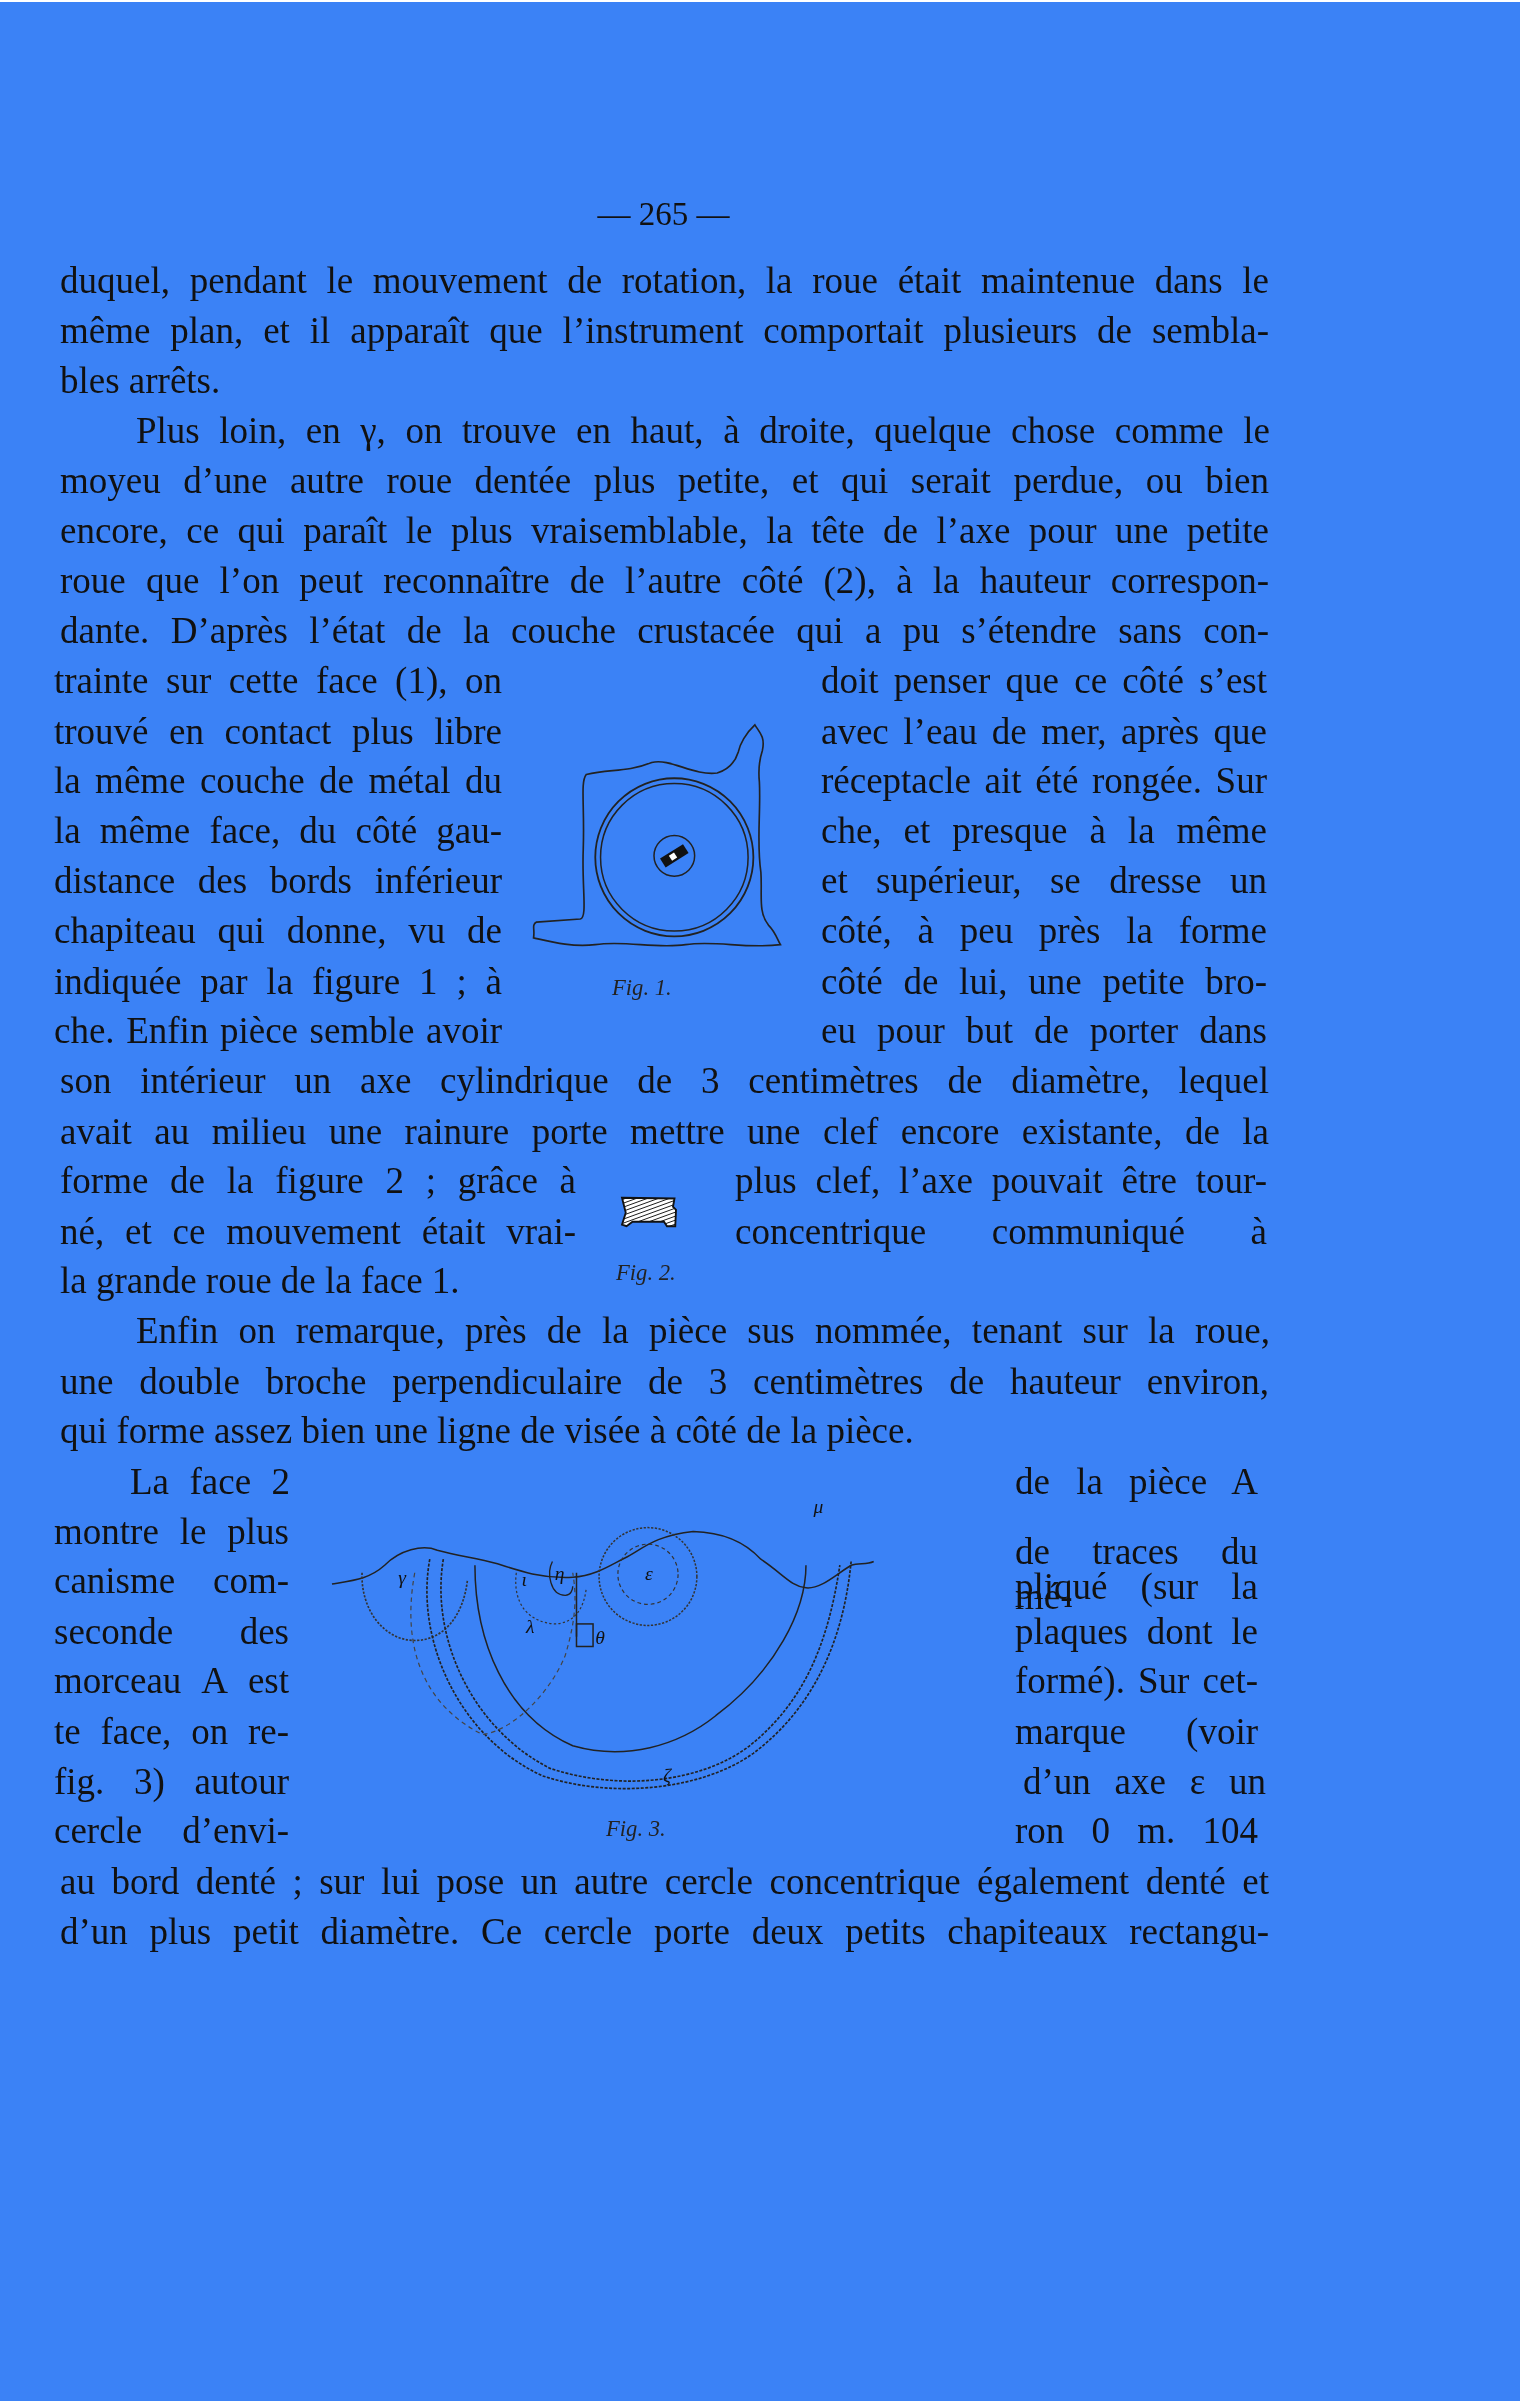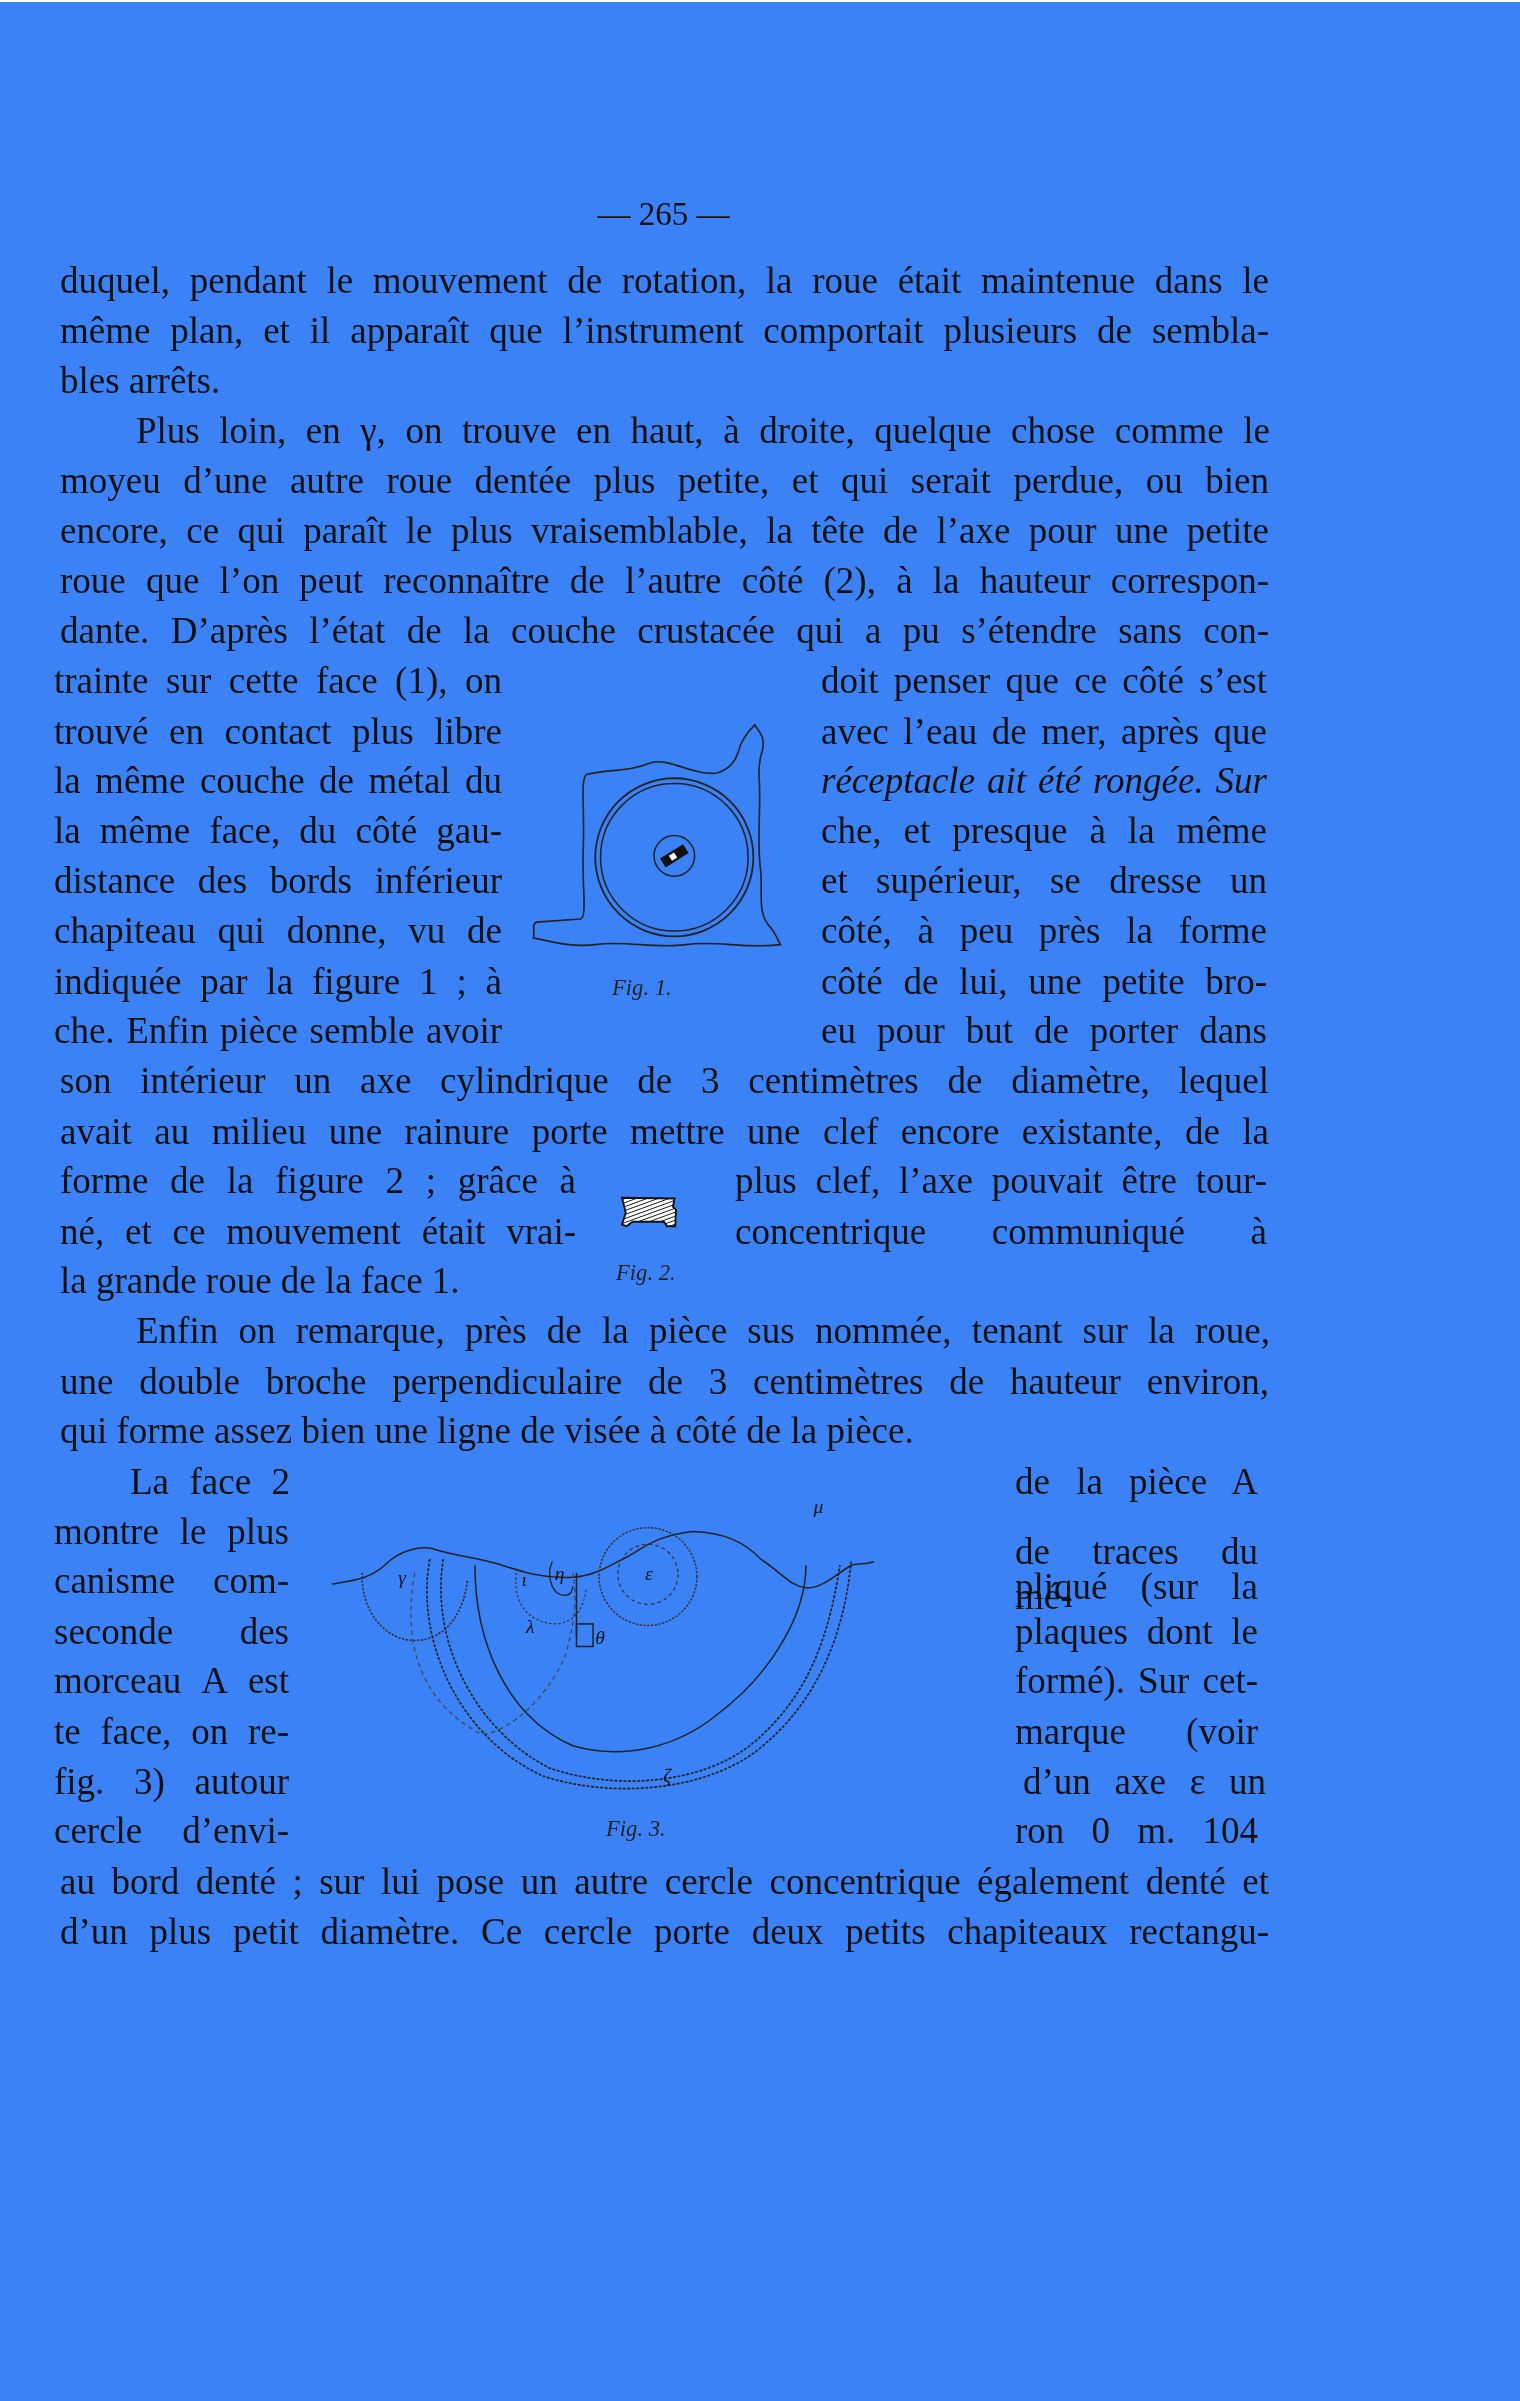--- a/index.html
+++ b/index.html
@@ -47,21 +47,21 @@
       <div class="ln" style="left: 54px; width: 448px; top: 656px; white-space: normal;">trainte sur cette face (1), on</div>
       <div class="ln" style="left: 54px; width: 448px; top: 707px; white-space: normal;">trouvé en contact plus libre</div>
       <div class="ln" style="left: 54px; width: 448px; top: 756px; white-space: normal;">la même couche de métal du</div>
       <div class="ln" style="left: 54px; width: 448px; top: 806px; white-space: normal;">la même face, du côté gau-</div>
       <div class="ln" style="left: 54px; width: 448px; top: 856px; white-space: normal;">distance des bords inférieur</div>
       <div class="ln" style="left: 54px; width: 448px; top: 906px; white-space: normal;">chapiteau qui donne, vu de</div>
       <div class="ln" style="left: 54px; width: 448px; top: 957px; white-space: normal;">indiquée par la figure 1 ; à</div>
       <div class="ln" style="left: 54px; width: 448px; top: 1006px; white-space: normal;">che. Enfin pièce semble avoir</div>
       <div class="ln" style="left: 821px; width: 446px; top: 656px; white-space: normal;">doit penser que ce côté s’est</div>
       <div class="ln" style="left: 821px; width: 446px; top: 707px; white-space: normal;">avec l’eau de mer, après que</div>
-      <div class="ln" style="left: 821px; width: 446px; top: 756px; white-space: normal; font-style: italic;">réceptacle ait été rongée. Sur</div>
+      <div class="ln" style="left: 821px; width: 446px; top: 756px; white-space: normal;">réceptacle ait été rongée. Sur</div>
       <div class="ln" style="left: 821px; width: 446px; top: 806px; white-space: normal;">che, et presque à la même</div>
       <div class="ln" style="left: 821px; width: 446px; top: 856px; white-space: normal;">et supérieur, se dresse un</div>
       <div class="ln" style="left: 821px; width: 446px; top: 906px; white-space: normal;">côté, à peu près la forme</div>
       <div class="ln" style="left: 821px; width: 446px; top: 957px; white-space: normal;">côté de lui, une petite bro-</div>
       <div class="ln" style="left: 821px; width: 446px; top: 1006px; white-space: normal;">eu pour but de porter dans</div>
       <div class="ln" style="left: 60px; width: 1209px; top: 1056px; white-space: normal;">son intérieur un axe cylindrique de 3 centimètres de diamètre, lequel</div>
       <div class="ln" style="left: 60px; width: 1209px; top: 1107px; white-space: normal;">avait au milieu une rainure porte mettre une clef encore existante, de la</div>
       <div class="ln" style="left: 60px; width: 516px; top: 1156px; white-space: normal;">forme de la figure 2 ; grâce à</div>
       <div class="ln" style="left: 60px; width: 516px; top: 1207px; white-space: normal;">né, et ce mouvement était vrai-</div>
       <div class="ln last" style="left: 60px; width: 516px; top: 1256px; white-space: nowrap;">la grande roue de la face 1.</div>

